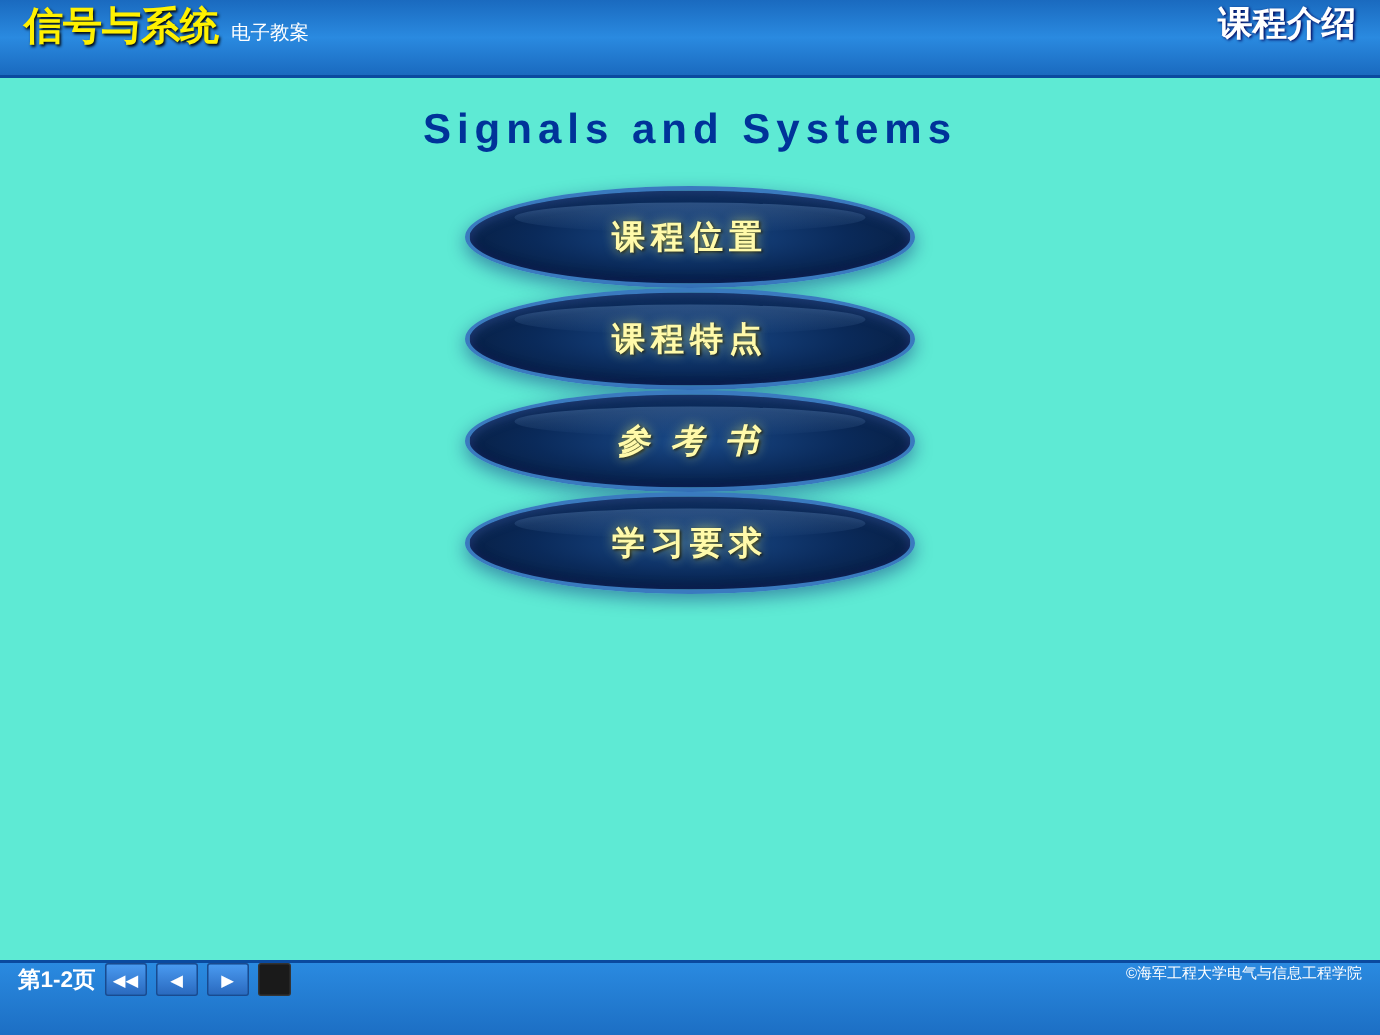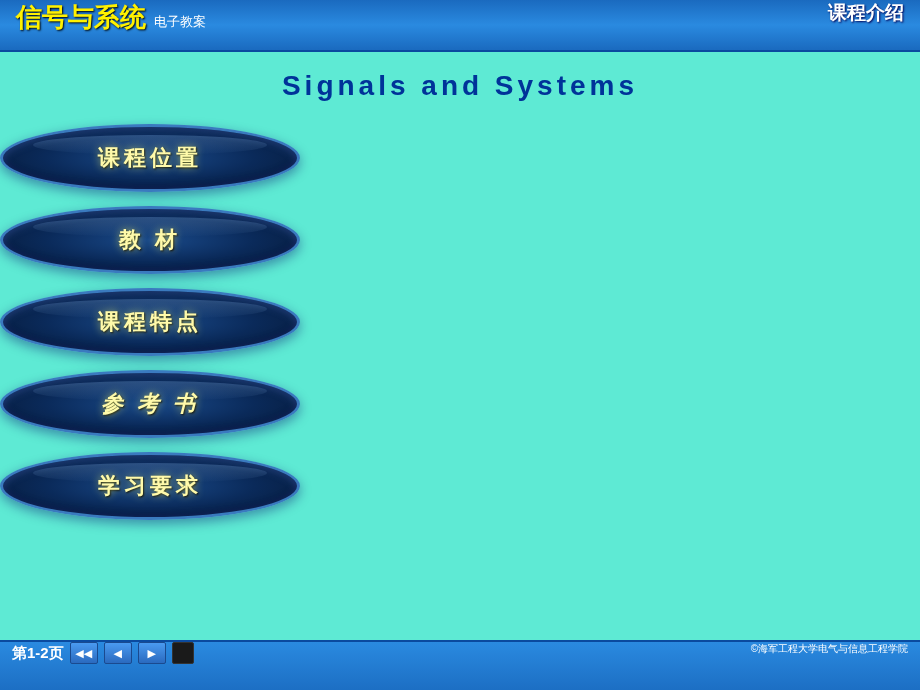--- a/index.html
+++ b/index.html
@@ -39,21 +39,21 @@
       text-shadow: 1px 1px 2px #000;
     }
 
     .header-subtitle-cn {
       font-size: 13px;
       color: #ffffff;
       font-family: Liberation Serif, serif;
     }
 
     .header-right {
-      font-size: 19px;
+      font-size: 23px;
       font-weight: bold;
       color: #ffffff;
       font-family: Liberation Serif, serif;
       text-shadow: 1px 1px 2px #000055;
     }
 
     
     .main-content {
       width: 100%;
       height: 588px;
@@ -71,21 +71,21 @@
       color: #003399;
       font-family: Arial, sans-serif;
       margin-bottom: 22px;
       letter-spacing: 4px;
     }
 
     
     .ovals-container {
       display: flex;
       flex-direction: column;
-      gap: 14px;
+      align-items: center;
       width: 100%;
     }
 
     
     .oval-btn {
       width: 300px;
       height: 68px;
       border-radius: 50%;
       background: radial-gradient(ellipse at center, #1a4a8a 0%, #0a2a5a 50%, #051530 100%);
       border: 3px solid #3a7abf;
@@ -195,23 +195,20 @@
 <div class="main-content">
 
   <div class="page-title">Signals  and  Systems</div>
 
   <div class="ovals-container">
 
     <div class="oval-btn">
       <span class="oval-btn-text">课程位置</span>
     </div>
 
-    <div class="oval-btn">
-      <span class="oval-btn-text">教    材</span>
-    </div>
 
     <div class="oval-btn">
       <span class="oval-btn-text">课程特点</span>
     </div>
 
     <div class="oval-btn">
       <span class="oval-btn-text italic">参 考 书</span>
     </div>
 
     <div class="oval-btn">

